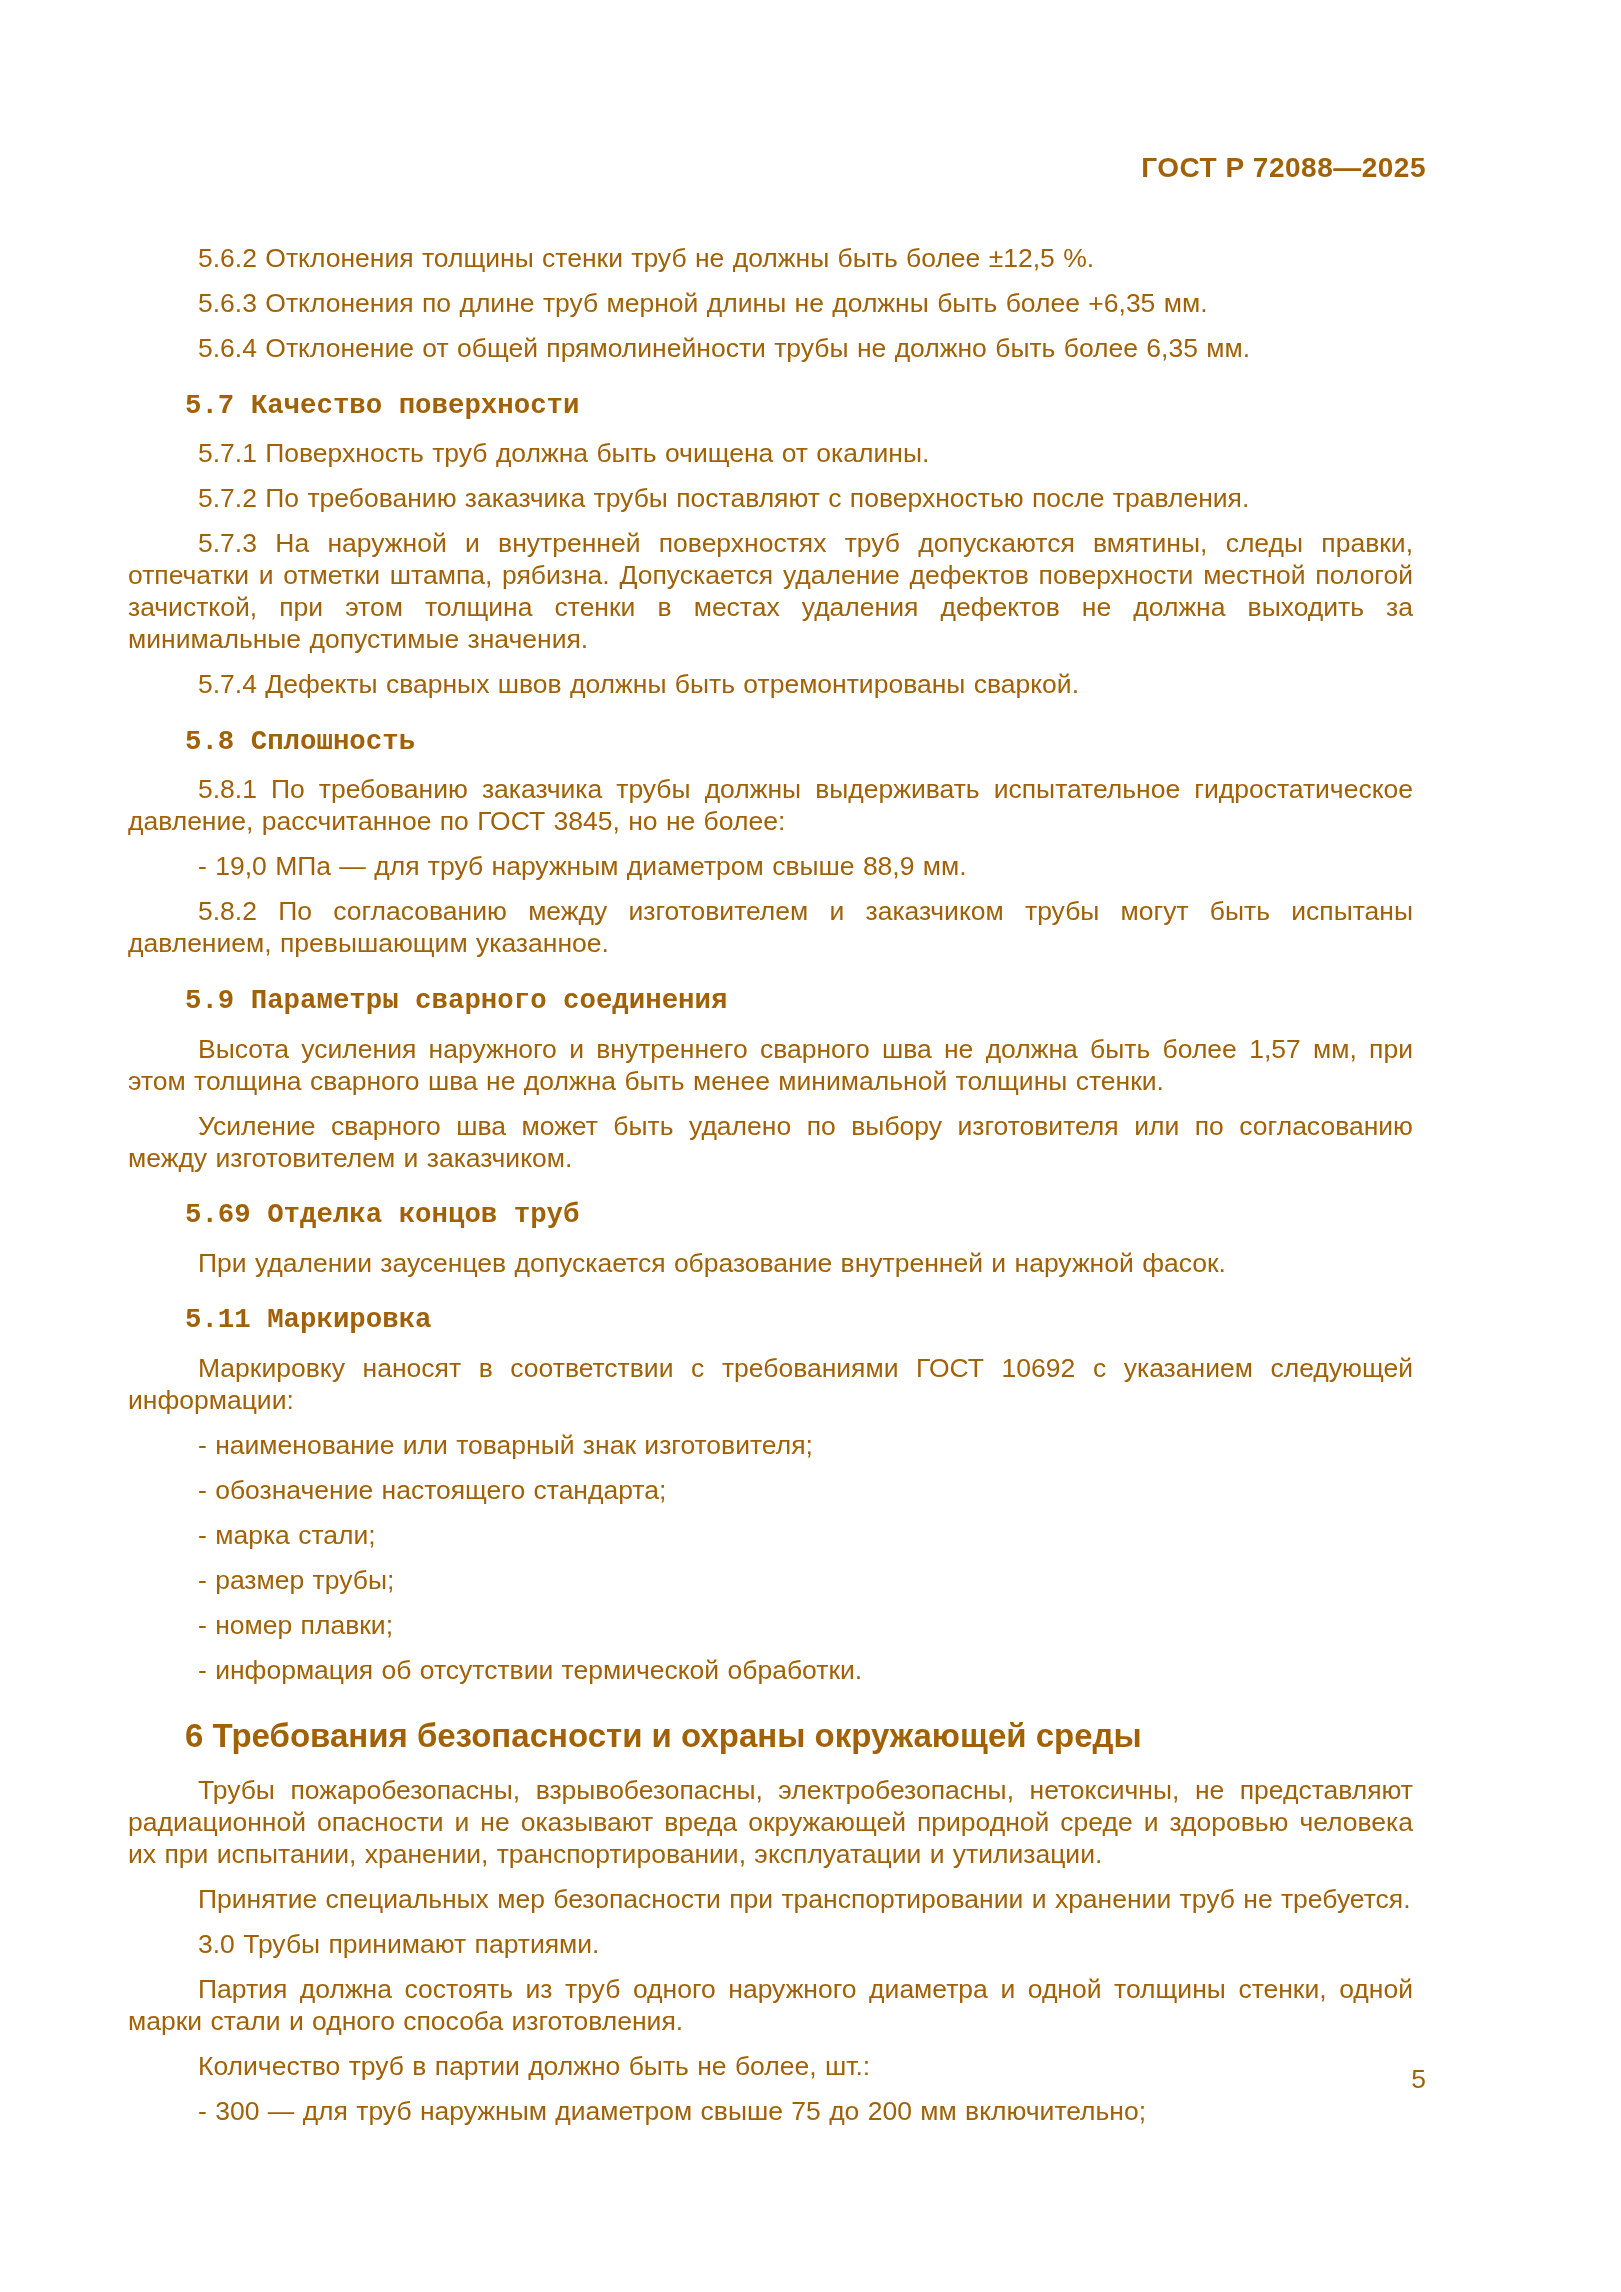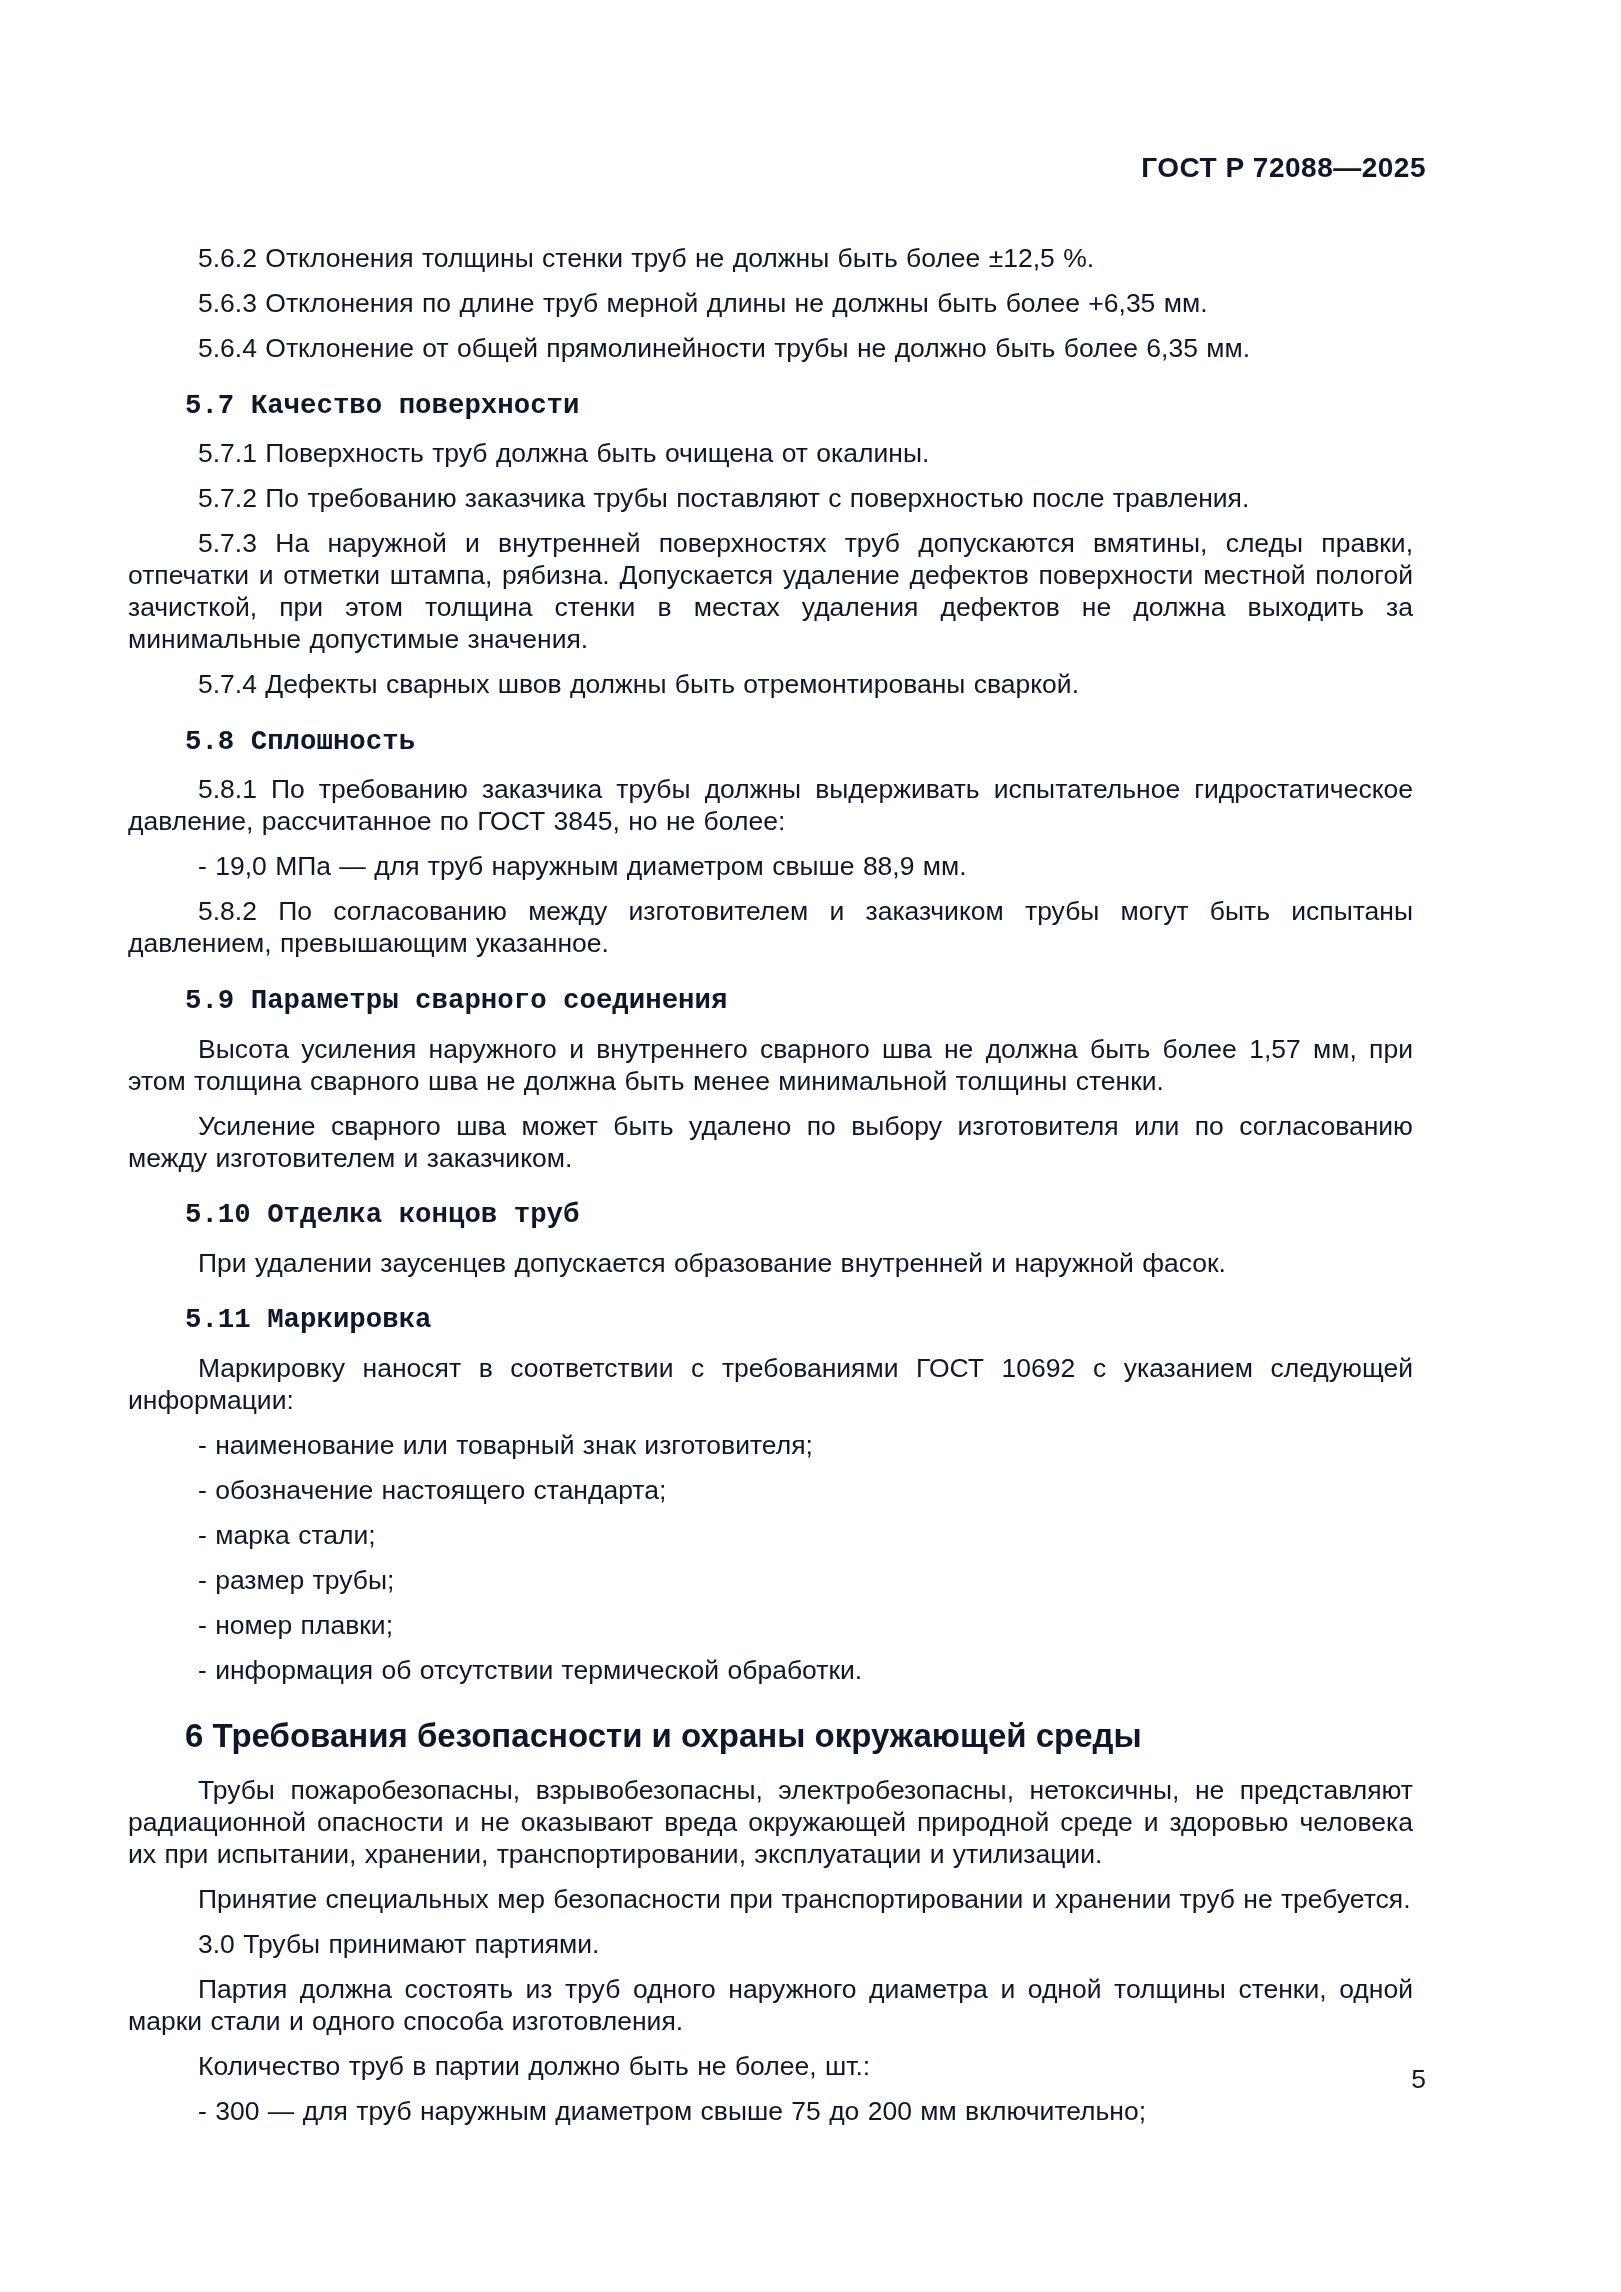--- a/index.html
+++ b/index.html
@@ -7,21 +7,21 @@
     padding: 0;
     background: #e8e8e8;
   }
   .page {
     position: relative;
     width: 1621px;
     height: 2293px;
     margin: 0 auto;
     background: #ffffff;
     font-family: "Liberation Sans", "DejaVu Sans", sans-serif;
-    color: #0f172a;
+    color: #a16207;
     overflow: hidden;
   }
   .content {
     position: absolute;
     left: 115px;
     top: 152px;
     width: 1311px;
   }
   .doc-header {
     font-size: 28px;
@@ -76,21 +76,21 @@
         <p class="para">5.7.2 По требованию заказчика трубы поставляют с поверхностью после травления.</p>
         <p class="para">5.7.3 На наружной и внутренней поверхностях труб допускаются вмятины, следы правки, отпечатки и отметки штампа, рябизна. Допускается удаление дефектов поверхности местной пологой зачисткой, при этом толщина стенки в местах удаления дефектов не должна выходить за минимальные допустимые значения.</p>
         <p class="para">5.7.4 Дефекты сварных швов должны быть отремонтированы сваркой.</p>
         <h3 class="subheading">5.8 Сплошность</h3>
         <p class="para">5.8.1 По требованию заказчика трубы должны выдерживать испытательное гидростатическое давление, рассчитанное по ГОСТ 3845, но не более:</p>
         <p class="para">- 19,0 МПа — для труб наружным диаметром свыше 88,9 мм.</p>
         <p class="para">5.8.2 По согласованию между изготовителем и заказчиком трубы могут быть испытаны давлением, превышающим указанное.</p>
         <h3 class="subheading">5.9 Параметры сварного соединения</h3>
         <p class="para">Высота усиления наружного и внутреннего сварного шва не должна быть более 1,57 мм, при этом толщина сварного шва не должна быть менее минимальной толщины стенки.</p>
         <p class="para">Усиление сварного шва может быть удалено по выбору изготовителя или по согласованию между изготовителем и заказчиком.</p>
-        <h3 class="subheading">5.10 Отделка концов труб</h3>
+        <h3 class="subheading">5.69 Отделка концов труб</h3>
         <p class="para">При удалении заусенцев допускается образование внутренней и наружной фасок.</p>
         <h3 class="subheading">5.11 Маркировка</h3>
         <p class="para">Маркировку наносят в соответствии с требованиями ГОСТ 10692 с указанием следующей информации:</p>
         <p class="para">- наименование или товарный знак изготовителя;</p>
         <p class="para">- обозначение настоящего стандарта;</p>
         <p class="para">- марка стали;</p>
         <p class="para">- размер трубы;</p>
         <p class="para">- номер плавки;</p>
         <p class="para">- информация об отсутствии термической обработки.</p>
         <h2 class="section-heading">6 Требования безопасности и охраны окружающей среды</h2>

